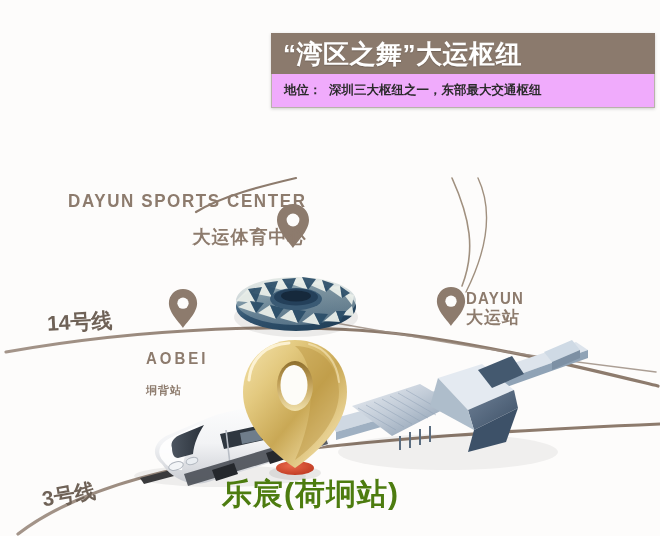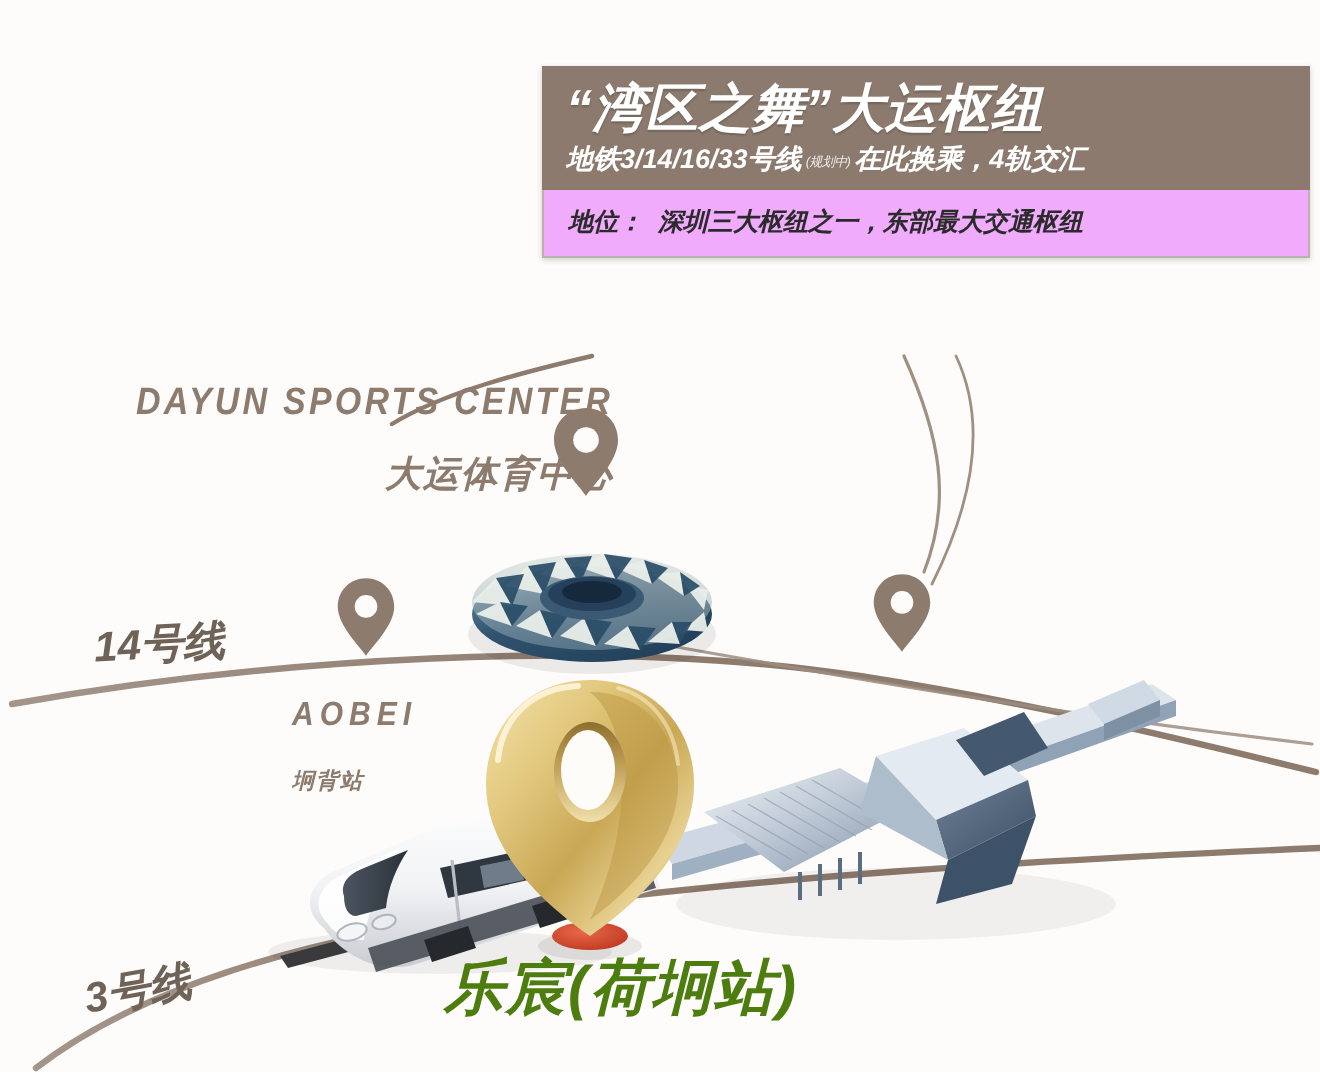--- a/index.html
+++ b/index.html
@@ -3,21 +3,21 @@
 <meta charset="utf-8">
 <style>
   html,body{margin:0;padding:0;}
   body{
     width:660px;height:536px;
     background:#ffffff;
     font-family:"Liberation Sans","DejaVu Sans",sans-serif;
     overflow:hidden;
     position:relative;
   }
-  #stage{position:absolute;inset:0;width:660px;height:536px;overflow:hidden;background:#fdfcfb;font-style:italic;}
+  #stage{position:absolute;inset:0;width:660px;height:536px;overflow:hidden;background:#fdfcfb;}
 
   
   .art{position:absolute;pointer-events:none;}
 
   
   #rails{position:absolute;left:0;top:0;width:660px;height:536px;}
 
   
   #callout{
     position:absolute;left:271px;top:33px;width:384px;
@@ -303,25 +303,20 @@
       <ellipse cx="-1" cy="45" rx="13.5" ry="20" fill="#fdfcf8"></ellipse>
 
       <path d="M -46,40 C -44,18 -28,4 -6,3" fill="none" stroke="#fff7de" stroke-width="3" stroke-linecap="round" opacity=".85"></path>
       <path d="M 44,42 C 42,22 30,8 14,4" fill="none" stroke="#fff3cf" stroke-width="2" stroke-linecap="round" opacity=".5"></path>
     </g>
   </svg>
 
   <div id="callout">
     <div id="callout-band">
       <div id="callout-title">“湾区之舞”大运枢纽</div>
-      <div id="callout-sub">
-        <span>地铁3/14/16/33号线</span>
-        <span class="tiny">(规划中)</span>
-        <span>在此换乘，4轨交汇</span>
-      </div>
     </div>
     <div id="callout-body">
       <div class="fact">
         <span class="k">地位：</span>
         <span>深圳三大枢纽之一，东部最大交通枢纽</span>
       </div>
     </div>
   </div>
 
   <div class="pin" style="left:276px;top:203px;">
@@ -348,19 +343,23 @@
   <div class="label" id="lbl-sports">
     <div class="lab-en">DAYUN SPORTS CENTER</div>
     <div class="lab-cn">大运体育中心</div>
   </div>
 
   <div class="label" id="lbl-aobei">
     <div class="lab-en">AOBEI</div>
     <div class="lab-cn">坰背站</div>
   </div>
 
+  <div class="label" id="lbl-dayun">
+    <div class="lab-en">DAYUN</div>
+    <div class="lab-cn">大运站</div>
+  </div>
 
   <div class="line-tag" id="tag-14">14号线</div>
   <div class="line-tag" id="tag-3">3号线</div>
 
   <div id="station-name">乐宸(荷坰站)</div>
 
 </div>
 
 </body></html>

